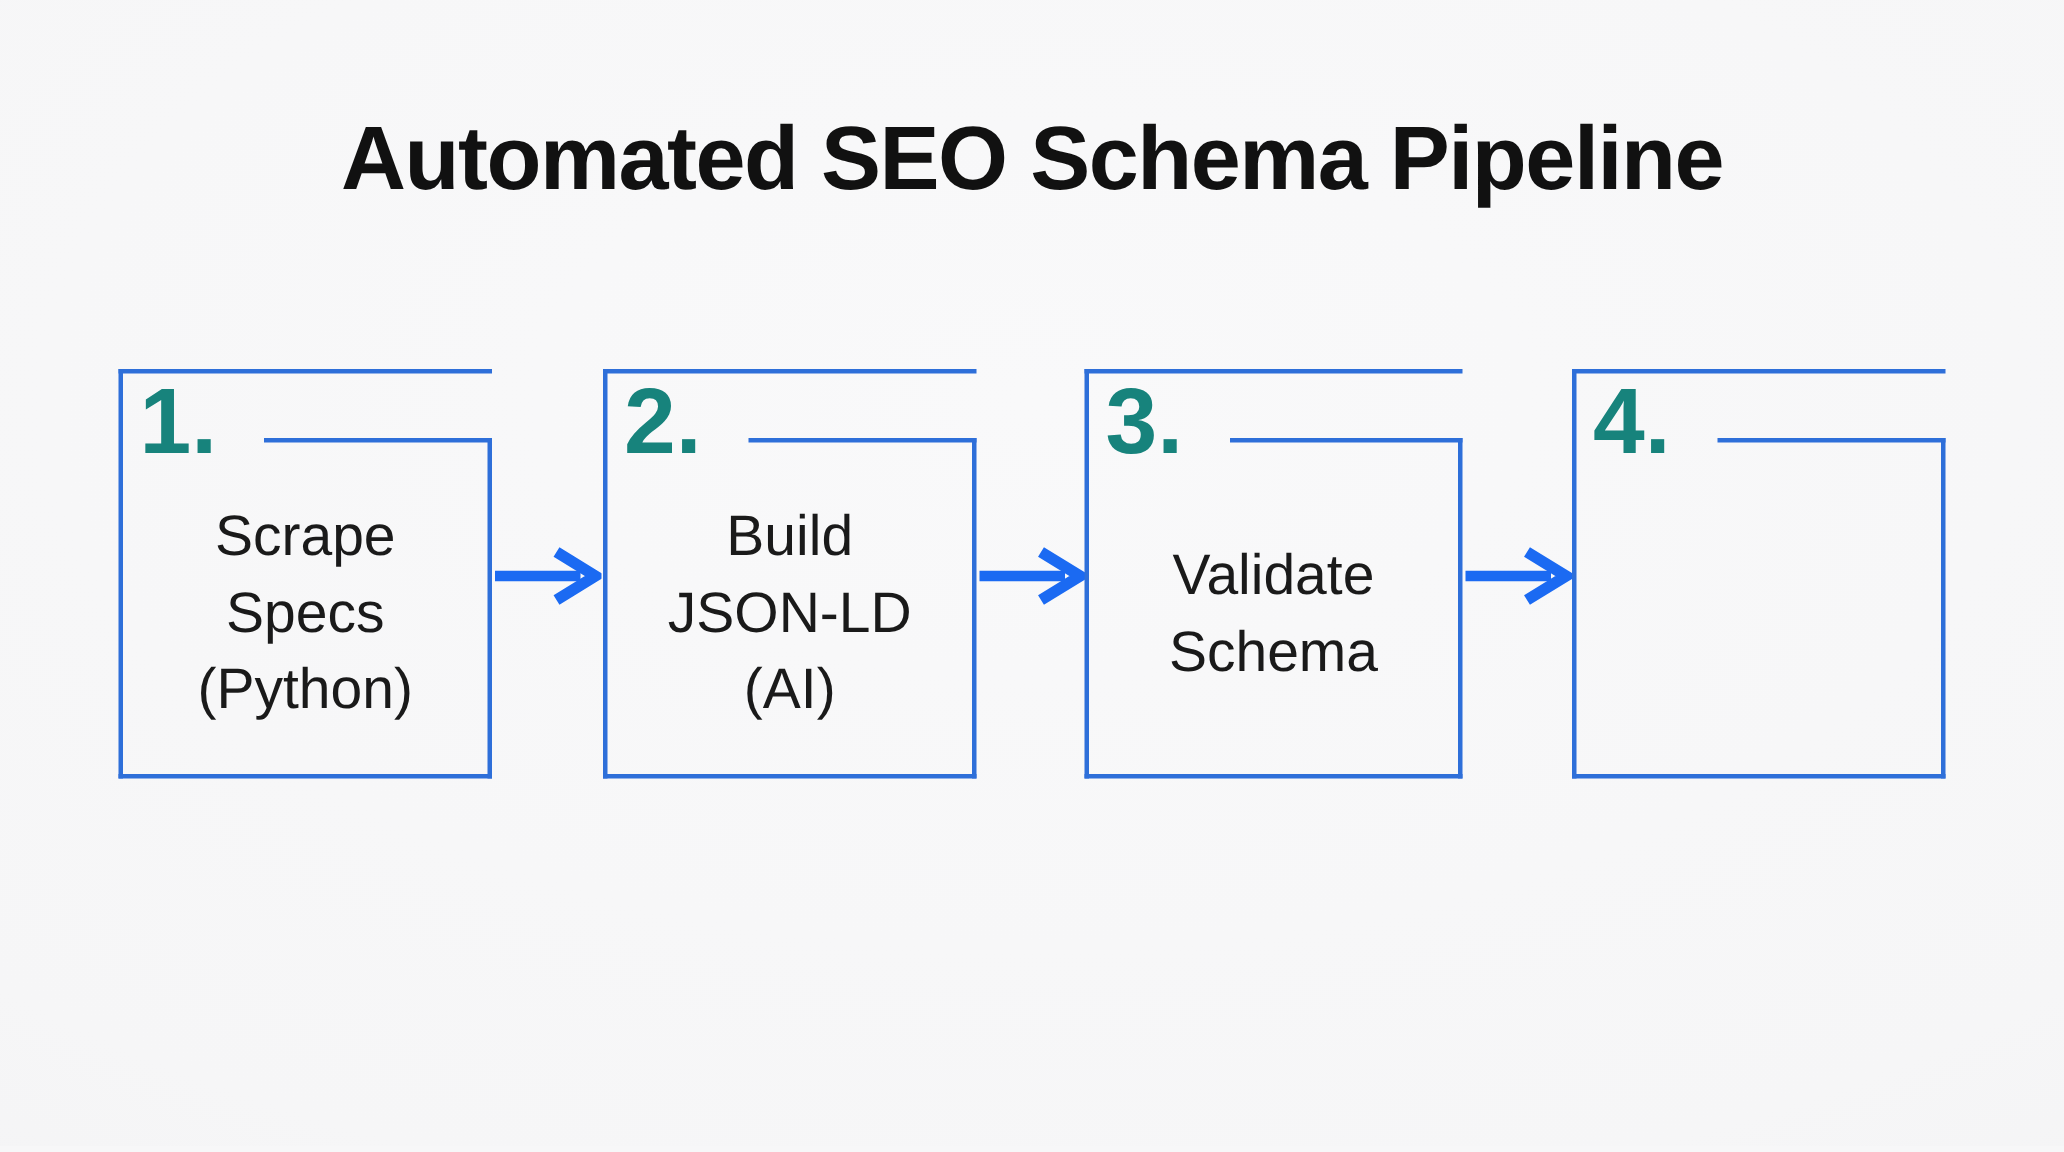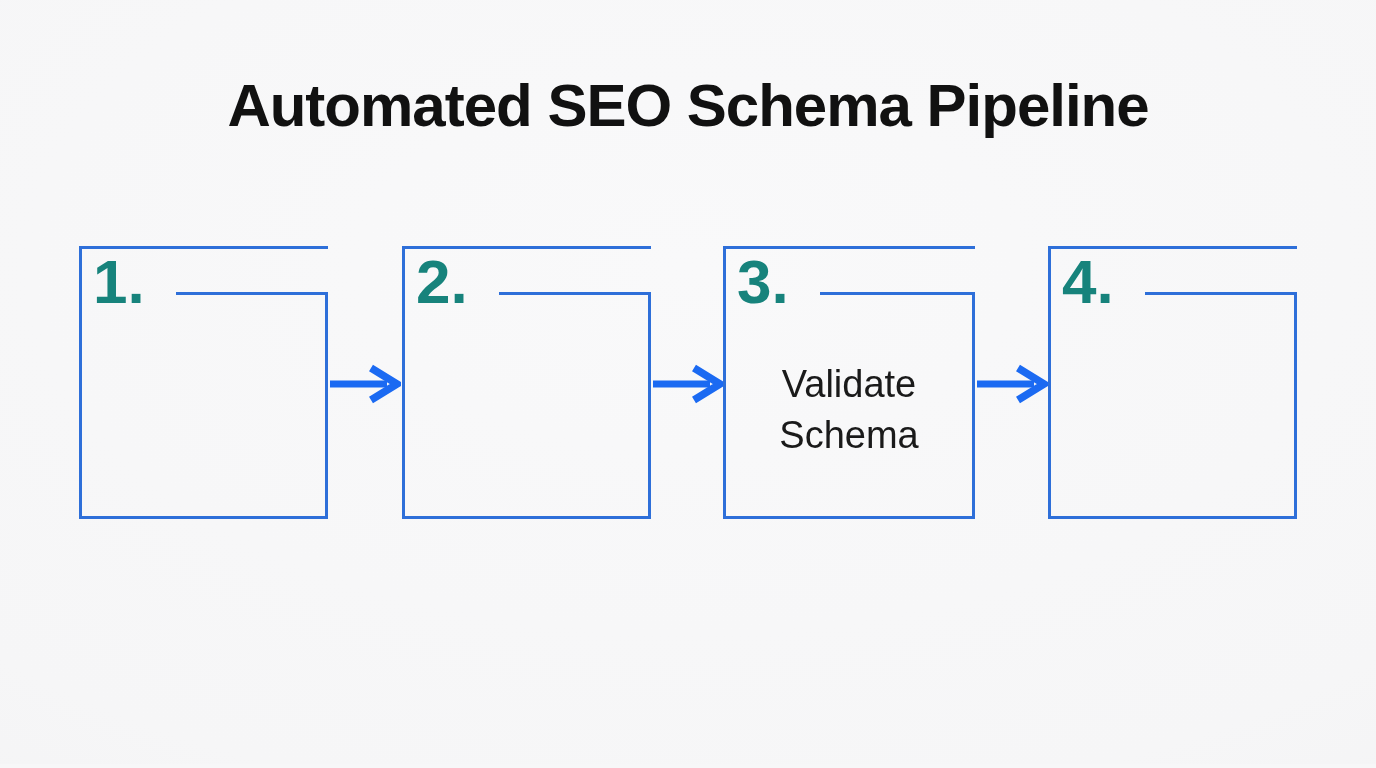--- a/index.html
+++ b/index.html
@@ -74,32 +74,38 @@
 
 <div class="canvas">
 
   <h1 class="title">Automated SEO Schema Pipeline</h1>
 
   <div class="step step-1">
     <div class="frame"></div>
     <div class="frame-right"></div>
     <div class="number-rule"></div>
     <div class="step-number">1.</div>
+    <div class="step-label">Scrape
+Specs
+(Python)</div>
   </div>
 
   <svg class="arrow arrow-1" viewBox="0 0 72 48">
     <line x1="1" y1="24" x2="58" y2="24" stroke-width="7" stroke="#1b6af2"></line>
     <polyline points="42,8 68,24 42,40" fill="none" stroke-width="7.5" stroke="#1b6af2"></polyline>
   </svg>
 
   <div class="step step-2">
     <div class="frame"></div>
     <div class="frame-right"></div>
     <div class="number-rule"></div>
     <div class="step-number">2.</div>
+    <div class="step-label">Build
+JSON-LD
+(AI)</div>
   </div>
 
   <svg class="arrow arrow-2" viewBox="0 0 72 48">
     <line x1="1" y1="24" x2="58" y2="24" stroke-width="7" stroke="#1b6af2"></line>
     <polyline points="42,8 68,24 42,40" fill="none" stroke-width="7.5" stroke="#1b6af2"></polyline>
   </svg>
 
   <div class="step step-3">
     <div class="frame"></div>
     <div class="frame-right"></div>

